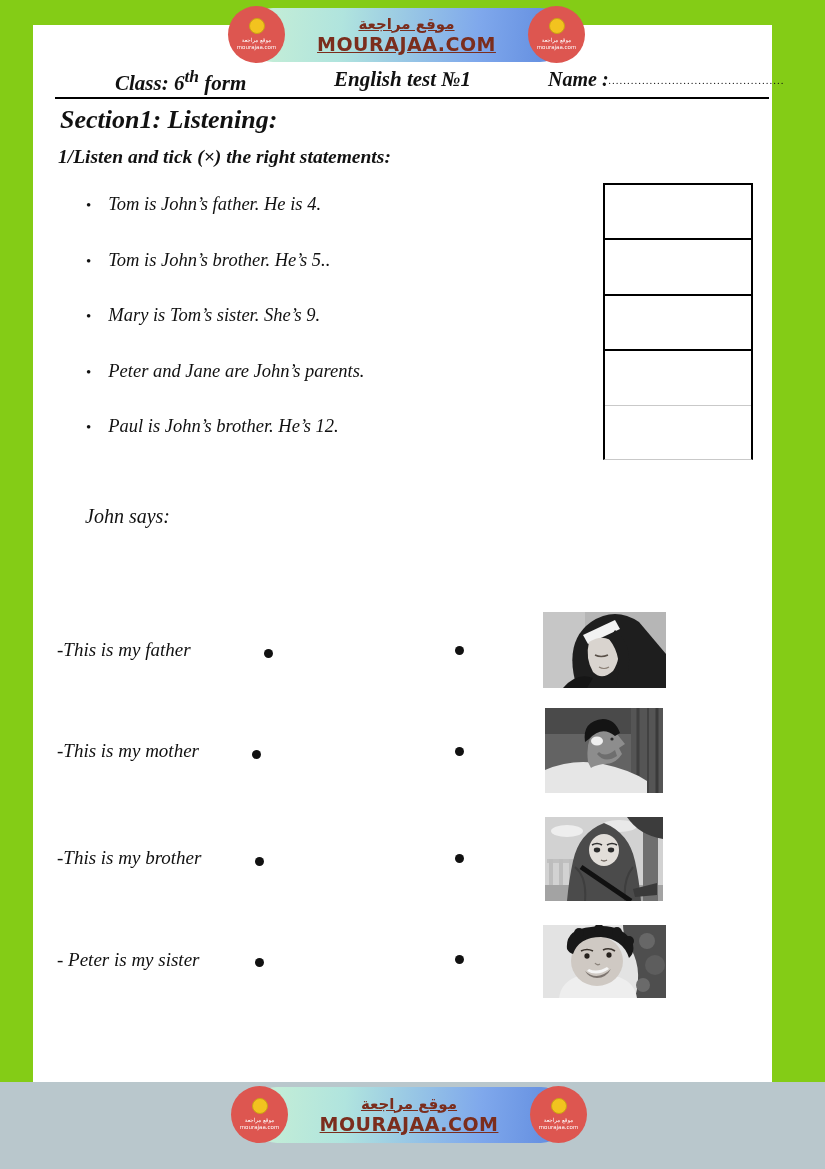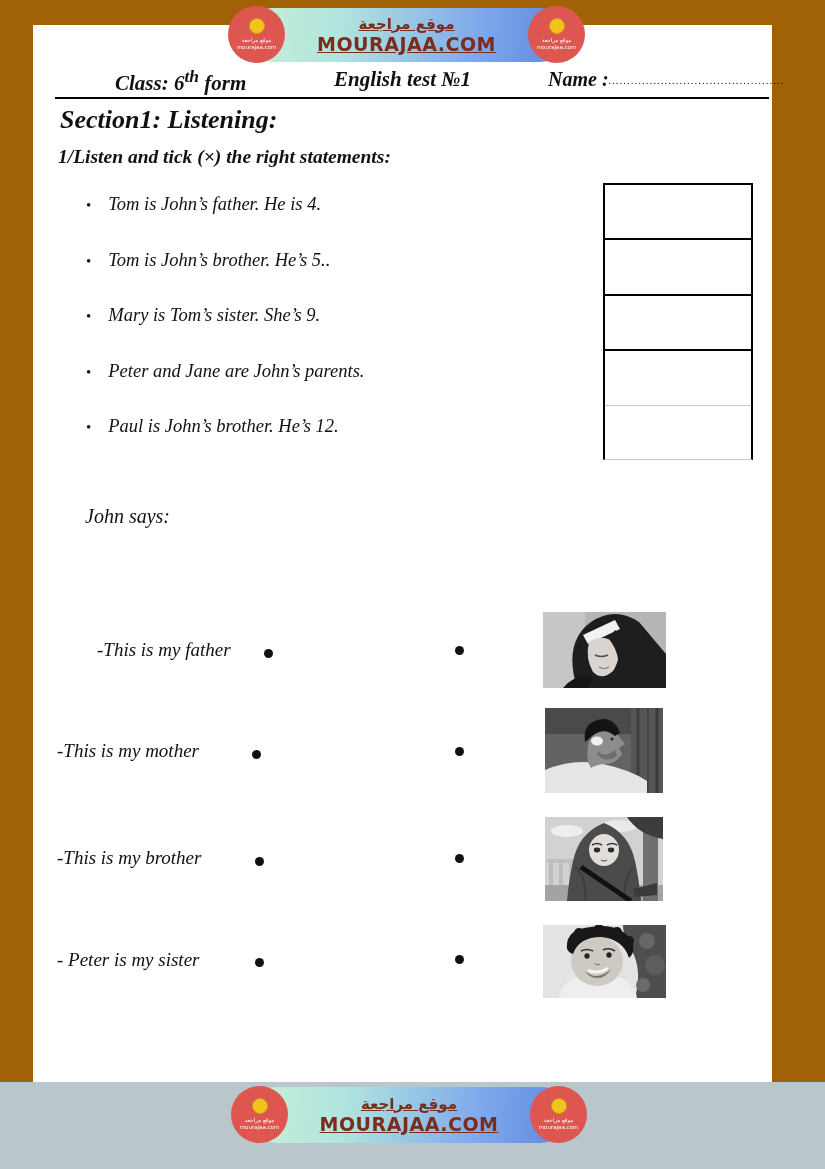--- a/index.html
+++ b/index.html
@@ -1,19 +1,19 @@
 <!DOCTYPE html>
 <html><head>
 <meta charset="utf-8">
 <style>
   * { box-sizing: border-box; }
   body { margin: 0; }
   .canvas {
     position: relative; width: 825px; height: 1169px;
-    background: #a16207; overflow: hidden;
+    background: #84cc16; overflow: hidden;
     font-family: "Liberation Serif", "DejaVu Serif", serif;
     color: #111;
   }
   .footer-strip { position: absolute; left: 0; top: 1082px; width: 825px; height: 87px; background: #b9c7cc; }
   .paper { position: absolute; left: 33px; top: 25px; width: 739px; height: 1057px; background: #ffffff; }
 
   
   .banner { position: absolute; }
   .banner .pill {
     position: absolute; left: 18px; right: 18px; top: 2px; bottom: 2px;
@@ -128,21 +128,21 @@
   <div class="answers-table">
     <div class="answer-cell"></div>
     <div class="answer-cell"></div>
     <div class="answer-cell"></div>
     <div class="answer-cell"></div>
     <div class="answer-cell"></div>
   </div>
 
   <div class="john-says">John says:</div>
 
-  <div class="match-label" style="top:639px;margin-left:40px;">-This is my father</div>
+  <div class="match-label" style="top:639px;">-This is my father</div>
   <div class="mdot" style="left:264px; top:649px;"></div>
   <div class="mdot" style="left:455px; top:646px;"></div>
   <div class="match-photo" style="left:543px; top:612px;">
     <svg width="123" height="76" viewBox="0 0 123 76" xmlns="http://www.w3.org/2000/svg">
       <rect width="123" height="76" fill="#b6b6b6"></rect>
       <rect width="42" height="76" fill="#c6c6c6"></rect>
       <path d="M34,76 Q20,30 48,10 Q72,-6 96,10 L123,42 L123,76 Z" fill="#1e1e1e"></path>
       <path d="M40,23 L72,8 L77,17 L45,32 Z" fill="#f2f2f2"></path>
       <path d="M46,30 Q62,20 73,33 Q79,45 70,59 Q59,69 50,60 Q42,46 46,30 Z" fill="#d9d4cf"></path>
       <path d="M72,18 Q90,32 85,60 L73,72 Q81,46 66,27 Z" fill="#1e1e1e"></path>

